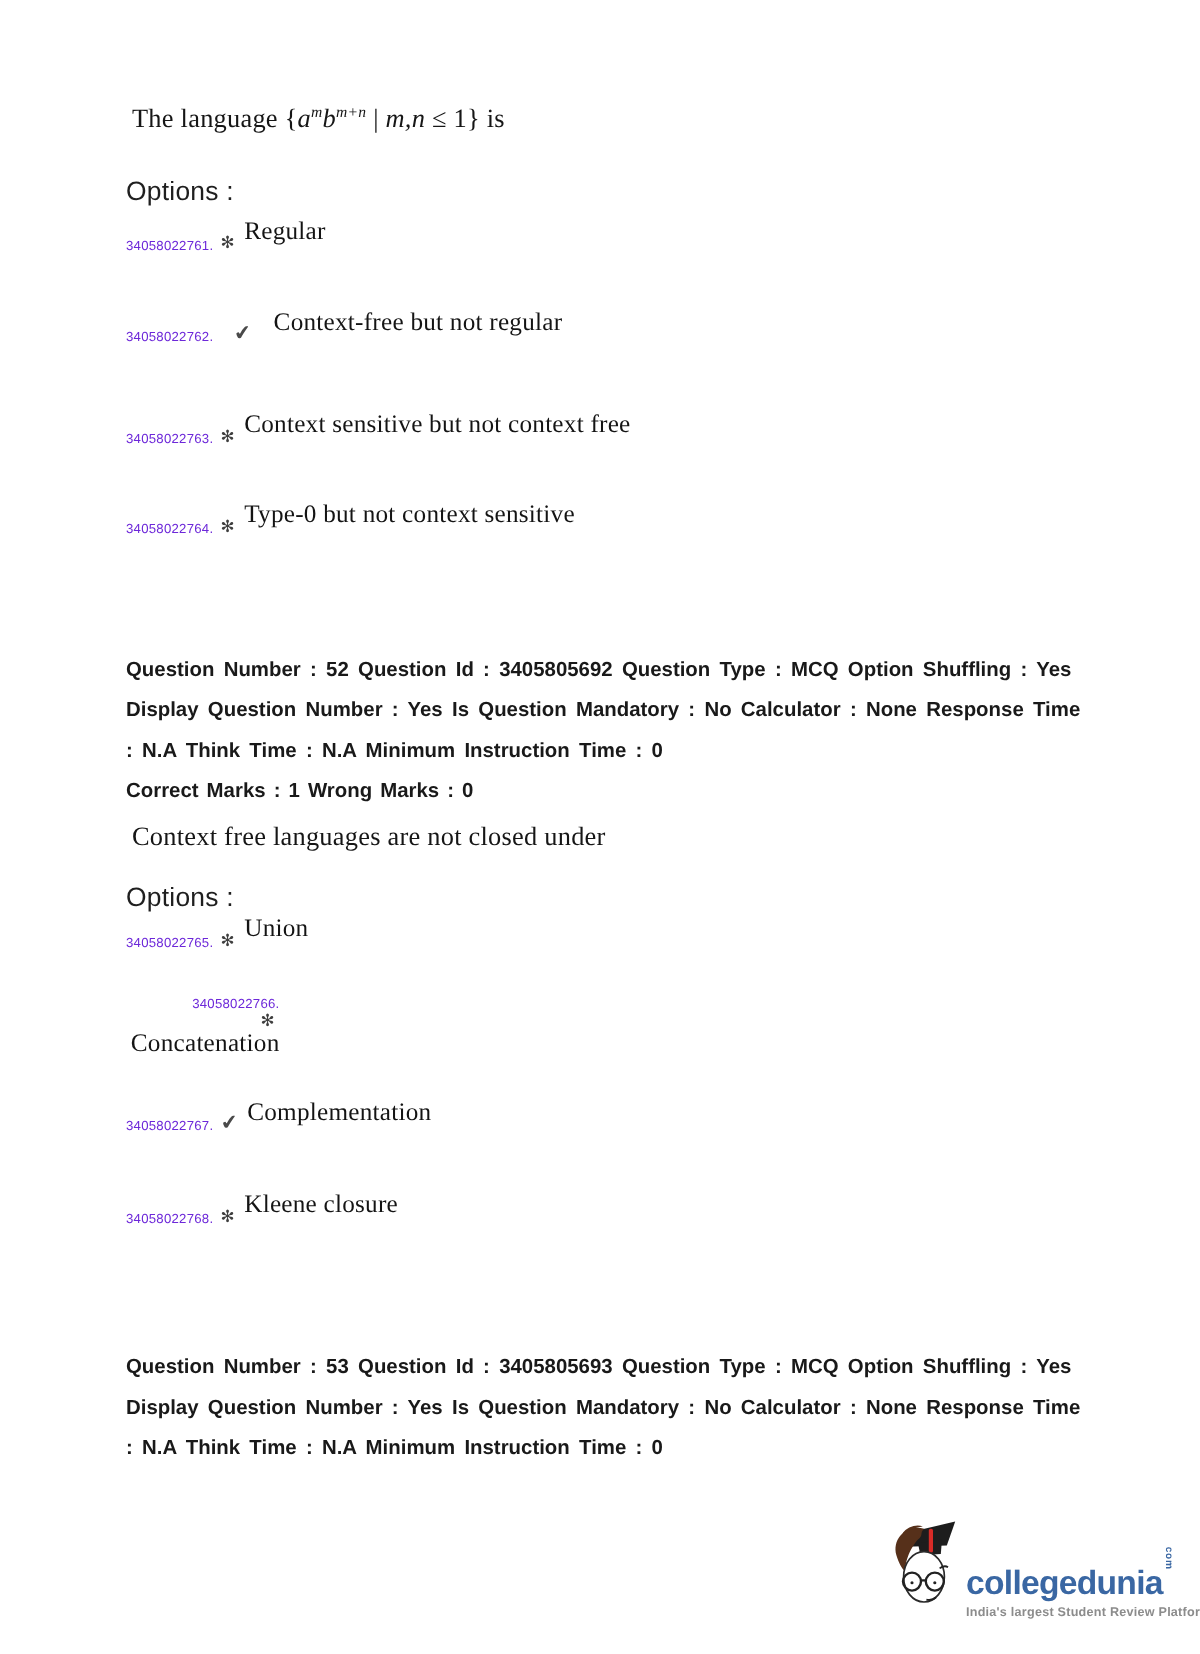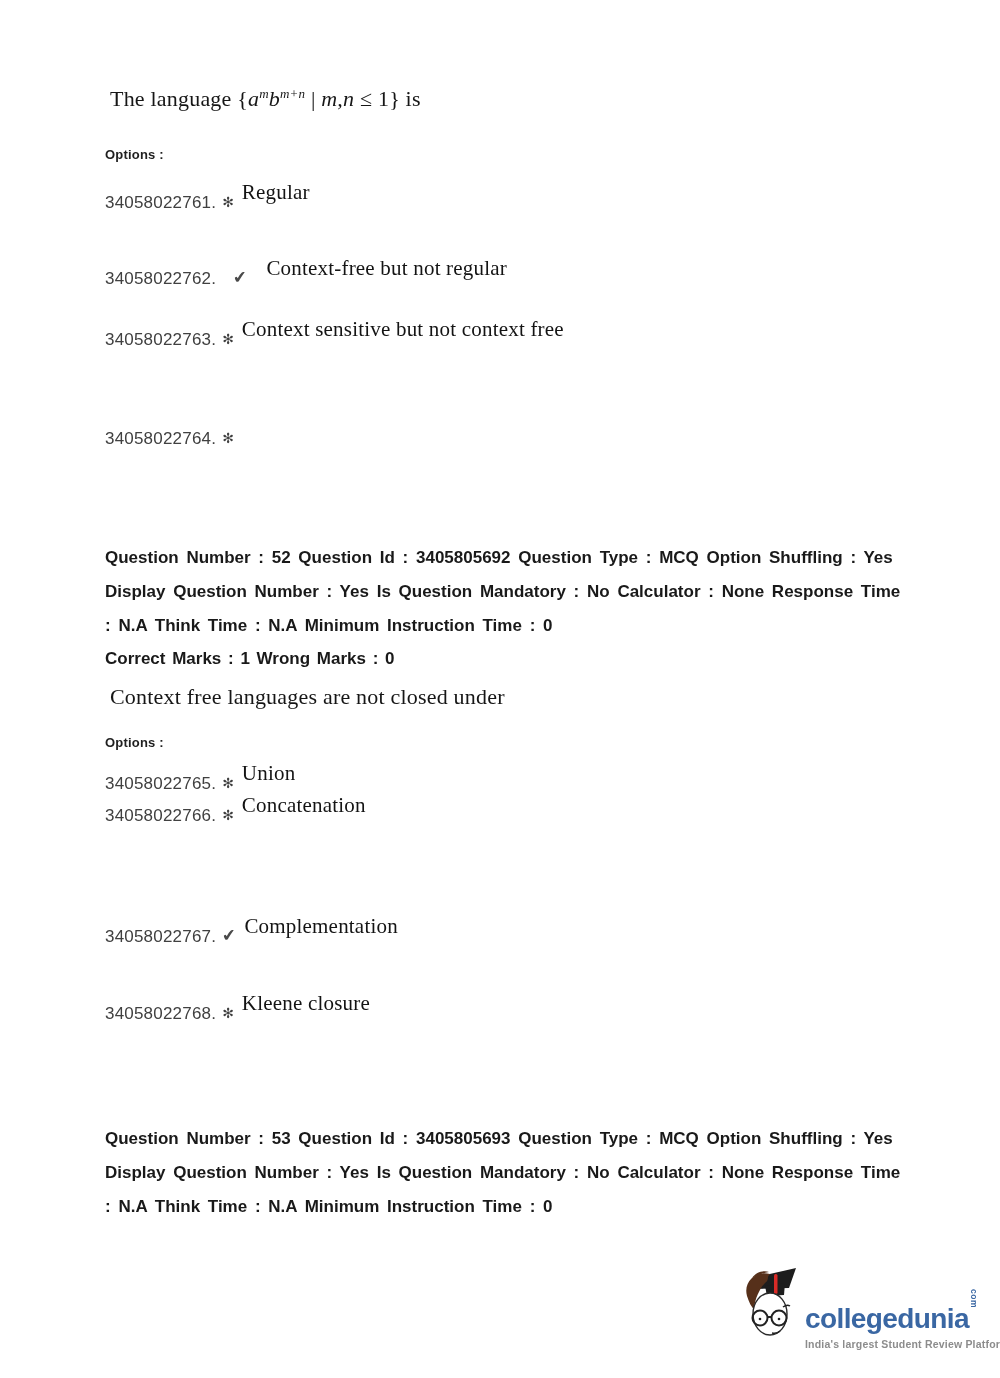--- a/index.html
+++ b/index.html
@@ -17,32 +17,32 @@
     font-family:"Liberation Serif",serif;
     font-size:22px;color:#161616;
     letter-spacing:0.2px;
     white-space:nowrap;
   }
   .q-serif i{font-style:italic;}
   .q-serif sup{font-size:13px;font-style:italic;vertical-align:super;line-height:0;}
   
   .options-label{
     position:absolute;left:105px;
-    font-size:13px;font-weight:bold;color:#1f1f1f;
+    font-size:22px;font-weight:normal;color:#1f1f1f;
     letter-spacing:0.2px;
   }
   
   .opt-row{
     position:absolute;left:105px;
     height:36px;
     display:flex;align-items:flex-end;
     white-space:nowrap;
   }
   .opt-id{
-    font-size:17px;color:#404040;line-height:1;
+    font-size:11px;color:#6d28d9;line-height:1;
     letter-spacing:0.2px;
   }
   .opt-icon{
     font-size:14px;color:#3f3f3f;line-height:1;
     margin:0 4px 2px 6px;
   }
   .opt-icon.correct{
     font-size:17px;color:#4a4a4a;
     transform:rotate(-6deg);
     margin-bottom:1px;
@@ -101,47 +101,48 @@
   <div class="opt-row" style="top:175px;">
     <span class="opt-id">34058022761.</span>
     <span class="opt-icon wrong">✻</span>
     <span class="opt-text">Regular</span>
   </div>
   <div class="opt-row" style="top:251px;gap:11px;">
     <span class="opt-id">34058022762.</span>
     <span class="opt-icon correct">✔</span>
     <span class="opt-text">Context-free but not regular</span>
   </div>
-  <div class="opt-row" style="top:312px;text-align:center;">
+  <div class="opt-row" style="top:336px;text-align:center;">
     <span class="opt-id">34058022763.</span>
     <span class="opt-icon wrong">✻</span>
     <span class="opt-text">Context sensitive but not context free</span>
   </div>
   <div class="opt-row" style="top:411px;">
     <span class="opt-id">34058022764.</span>
     <span class="opt-icon wrong">✻</span>
+    <span class="opt-text">Type-0 but not context sensitive</span>
   </div>
 
   <div class="meta-block" style="top:541px;">
     <div>Question Number : 52 Question Id : 3405805692 Question Type : MCQ Option Shuffling : Yes</div>
     <div>Display Question Number : Yes Is Question Mandatory : No Calculator : None Response Time</div>
     <div>: N.A Think Time : N.A Minimum Instruction Time : 0</div>
   </div>
   <div class="marks-line" style="top:649px;">Correct Marks : 1 Wrong Marks : 0</div>
 
   <div class="q-serif" style="top:684px;">Context free languages are not closed under</div>
 
   <div class="options-label" style="top:735px;">Options :</div>
 
   <div class="opt-row" style="top:756px;">
     <span class="opt-id">34058022765.</span>
     <span class="opt-icon wrong">✻</span>
     <span class="opt-text">Union</span>
   </div>
-  <div class="opt-row" style="top:788px;">
+  <div class="opt-row" style="top:832px;flex-direction:column;">
     <span class="opt-id">34058022766.</span>
     <span class="opt-icon wrong">✻</span>
     <span class="opt-text">Concatenation</span>
   </div>
   <div class="opt-row" style="top:909px;">
     <span class="opt-id">34058022767.</span>
     <span class="opt-icon correct">✔</span>
     <span class="opt-text">Complementation</span>
   </div>
   <div class="opt-row" style="top:986px;">

